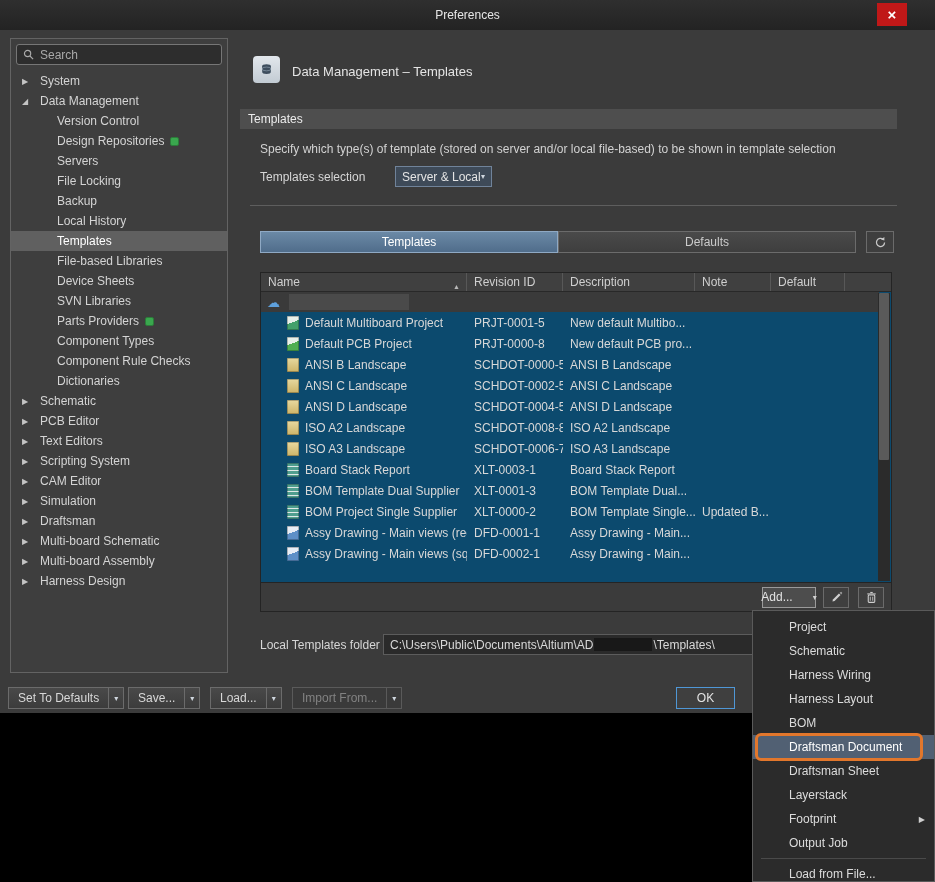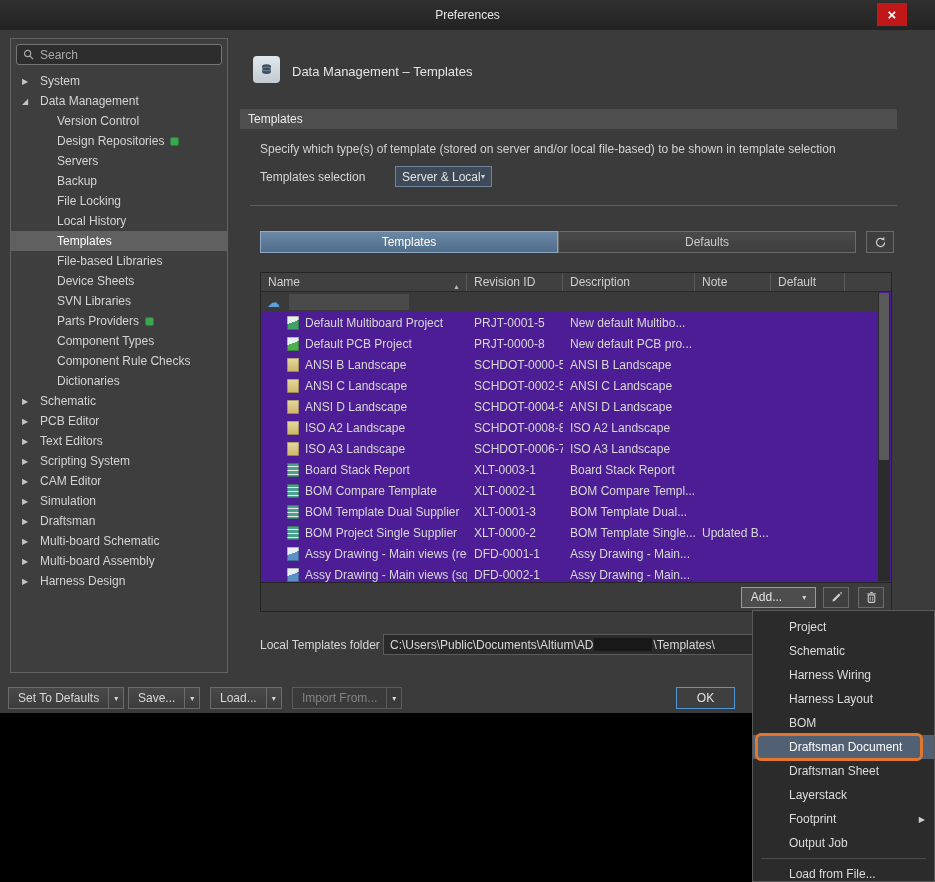--- a/index.html
+++ b/index.html
@@ -30,21 +30,21 @@
   .vis-select .caret,.split .drop .caret{font-size:8px;color:#cfd6de}
   .divider{position:absolute;left:250px;top:205px;width:647px;height:1px;background:#5e5e5e}
 
   
   .tabs{position:absolute;left:260px;top:231px;width:596px;height:22px;display:flex}
   .tab{flex:1;border:1px solid #6b6b6b;background:linear-gradient(#4a4a4a,#3e3e3e);color:#cbcbcb;display:flex;align-items:center;justify-content:center;cursor:default}
   .tab.selected{background:linear-gradient(#6b89a6,#506d8b);border:1px solid #8fa9c4;color:#fff}
   .refresh-btn{position:absolute;left:866px;top:231px;width:28px;height:22px;border:1px solid #6b6b6b;background:#3e3e3e;display:flex;align-items:center;justify-content:center;cursor:default}
 
   
-  .table-wrap{position:absolute;left:260px;top:272px;width:632px;height:311px;border:1px solid #242424;background:#4c1d95;overflow:hidden}
+  .table-wrap{position:absolute;left:260px;top:272px;width:632px;height:311px;border:1px solid #242424;background:#0c4a6e;overflow:hidden}
   .thead{display:flex;height:19px;background:#404040;border-bottom:1px solid #282828;color:#cfcfcf;font-size:12px}
   .th{line-height:18px;padding-left:7px;border-right:1px solid #585858;white-space:nowrap;overflow:hidden;position:relative}
   .th-fill{flex:1;border-right:none}
   .th-name{width:206px}.th-rev{width:96px}.th-desc{width:132px}.th-note{width:76px}.th-def{width:74px}
   .sort-arrow{position:absolute;right:6px;top:5px;font-size:7px;color:#b8b8b8}
   .tbody{width:618px}
   .server-row{height:20px;display:flex;align-items:center;padding-left:6px;background:#3a3a3a}
   .cloud{color:#5ea0dc;font-size:13px;line-height:13px}
   .redact-srv{margin-left:9px;width:120px;height:16px;background:#4a4a4a}
   .trow{height:21px;display:flex;align-items:center;color:#d8d8d8}
@@ -58,21 +58,21 @@
   .icon-multiboard-project{background:linear-gradient(160deg,#e8f0ea 45%,#43a06a 45%)}
   .icon-pcb-project{background:linear-gradient(160deg,#e8f0ea 45%,#4fae52 45%)}
   .icon-schematic-template{background:linear-gradient(#e7d9a0,#cdb468)}
   .icon-excel-template{background:repeating-linear-gradient(#4f9e8f 0 3px,#dfe9e7 3px 4px)}
   .icon-draftsman-template{background:linear-gradient(160deg,#e8eef6 45%,#5d8fc7 45%)}
   .scrollbar{position:absolute;right:1px;top:20px;bottom:1px;width:12px;background:#2b2b2b}
   .scroll-thumb{position:absolute;left:1px;right:1px;top:0;height:58%;background:#5a5a5a;border-radius:1px}
 
   
   .action-strip{position:absolute;left:260px;top:583px;width:632px;height:29px;border:1px solid #242424;border-top:none;background:#3b3b3b;display:flex;align-items:center;justify-content:flex-end;gap:7px;padding-right:7px}
-  .add-btn{width:75px;height:21px;background:#4d4d4d;border:1px solid #9a9a9a;color:#e2e2e2;display:flex;align-items:center;justify-content:center;gap:20px;cursor:default}
+  .add-btn{width:54px;height:21px;background:#4d4d4d;border:1px solid #9a9a9a;color:#e2e2e2;display:flex;align-items:center;justify-content:center;gap:20px;cursor:default}
   .add-btn .caret{font-size:8px;color:#d0d0d0}
   .icon-btn{width:26px;height:21px;background:#3f3f3f;border:1px solid #6b6b6b;display:flex;align-items:center;justify-content:center;cursor:default}
   .icon-btn+.icon-btn{margin-left:2px}
 
   
   .folder-label{position:absolute;left:260px;top:638px}
   .folder-input{position:absolute;left:383px;top:634px;width:497px;height:21px;background:#2a2a2a;border:1px solid #5c5c5c;color:#d8d8d8;display:flex;align-items:center;padding:0 6px;white-space:nowrap;overflow:hidden}
   .redact-path{display:inline-block;width:58px;height:13px;background:#181818;margin:0 1px;flex:none}
 
   
@@ -121,24 +121,24 @@
           <span class="tree-label">Version Control</span>
         </div>
         <div class="tree-item lvl1">
           <span class="tree-label">Design Repositories</span>
           <span class="badge"></span>
         </div>
         <div class="tree-item lvl1">
           <span class="tree-label">Servers</span>
         </div>
         <div class="tree-item lvl1">
+          <span class="tree-label">File Locking</span>
+        </div>
+        <div class="tree-item lvl1">
           <span class="tree-label">Backup</span>
-        </div>
-        <div class="tree-item lvl1">
-          <span class="tree-label">File Locking</span>
         </div>
         <div class="tree-item lvl1">
           <span class="tree-label">Local History</span>
         </div>
         <div class="tree-item lvl1 selected">
           <span class="tree-label">Templates</span>
         </div>
         <div class="tree-item lvl1">
           <span class="tree-label">File-based Libraries</span>
         </div>
@@ -324,30 +324,20 @@
             <span>Board Stack Report</span>
           </div>
           <div class="cell cell-rev">XLT-0003-1</div>
           <div class="cell cell-desc">Board Stack Report</div>
           <div class="cell cell-note"></div>
           <div class="cell cell-def"></div>
         </div>
         <div class="trow">
           <div class="cell cell-name">
             <span class="doc-icon icon-excel-template"></span>
-            <span>BOM Compare Template</span>
-          </div>
-          <div class="cell cell-rev">XLT-0002-1</div>
-          <div class="cell cell-desc">BOM Compare Templ...</div>
-          <div class="cell cell-note"></div>
-          <div class="cell cell-def"></div>
-        </div>
-        <div class="trow">
-          <div class="cell cell-name">
-            <span class="doc-icon icon-excel-template"></span>
             <span>BOM Template Dual Supplier</span>
           </div>
           <div class="cell cell-rev">XLT-0001-3</div>
           <div class="cell cell-desc">BOM Template Dual...</div>
           <div class="cell cell-note"></div>
           <div class="cell cell-def"></div>
         </div>
         <div class="trow">
           <div class="cell cell-name">
             <span class="doc-icon icon-excel-template"></span>

